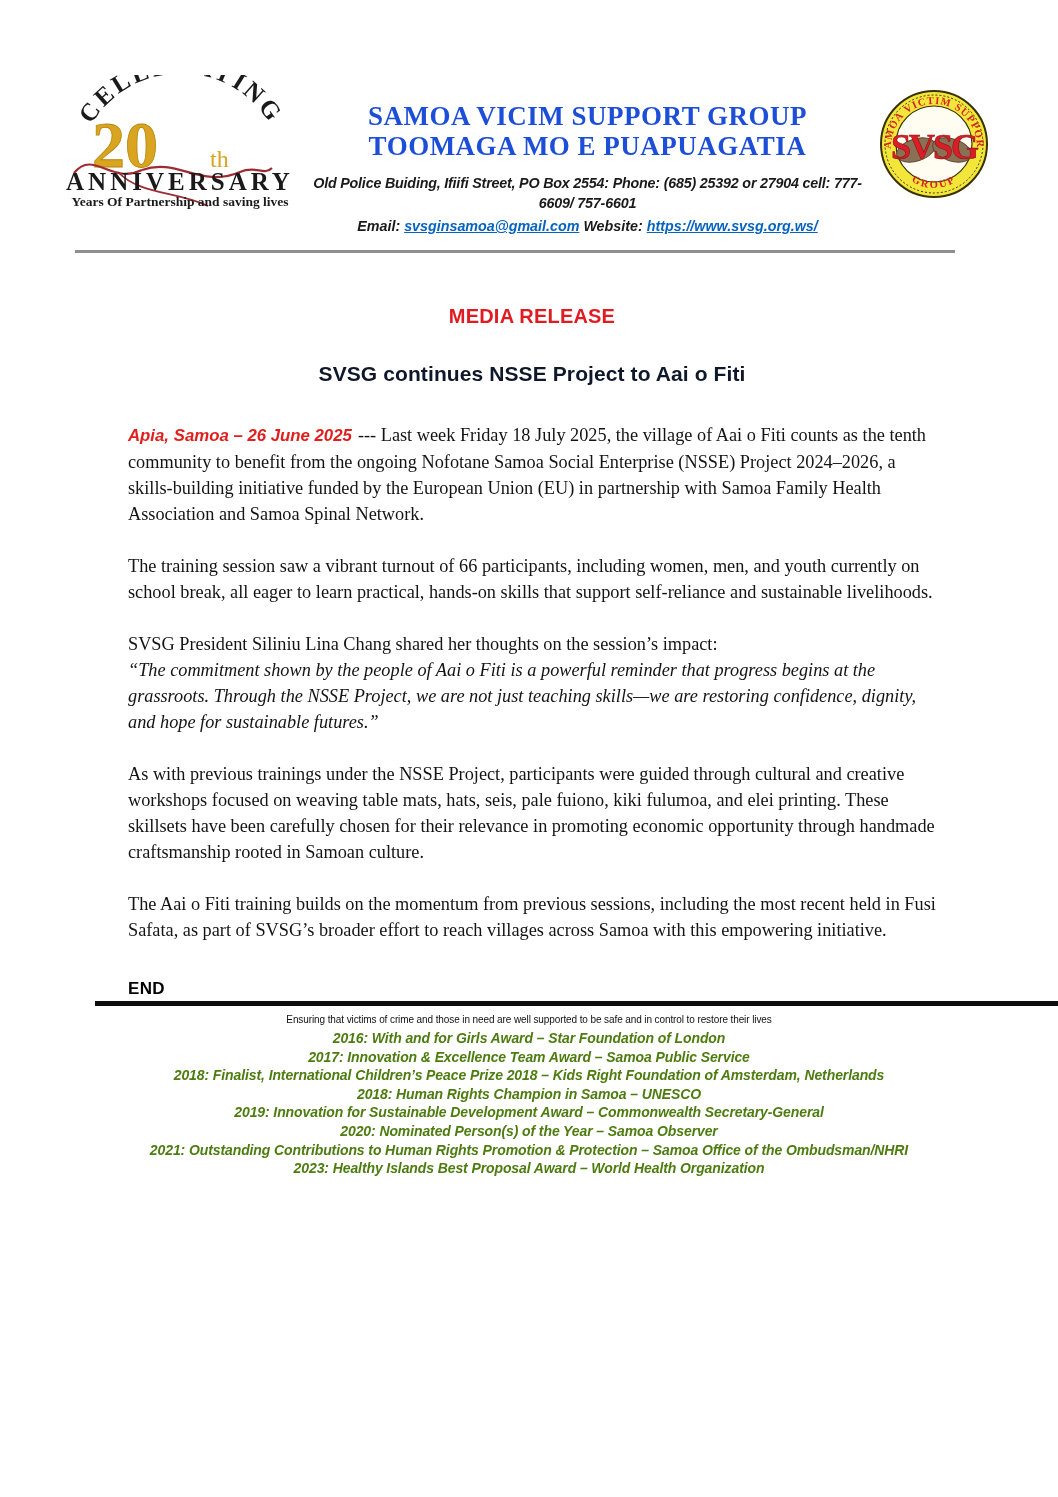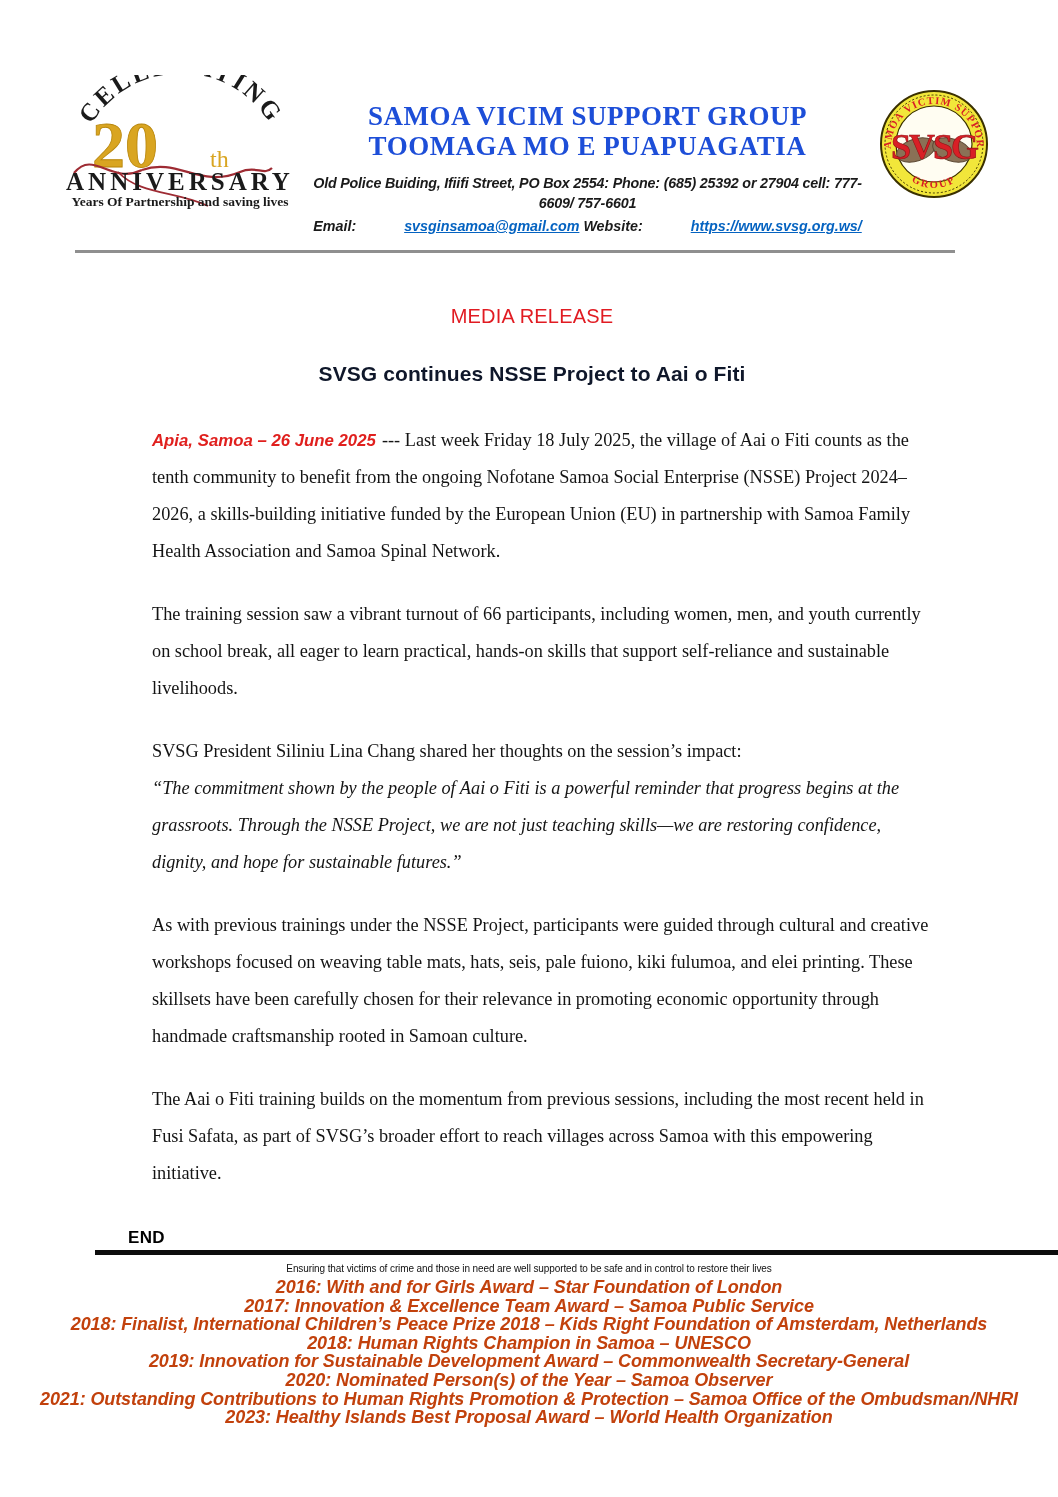--- a/index.html
+++ b/index.html
@@ -18,51 +18,51 @@
     font-weight:700; font-size:27px; line-height:30px; letter-spacing:0.5px; color:#1d4ed8;
   }
   .addr-line {
     margin-top:12px; font-style:italic; font-weight:700;
     font-size:14.3px; line-height:20px; color:#1a1a1a; letter-spacing:-0.2px;
   }
   .contact-line {
     margin-top:3px; font-style:italic; font-weight:700;
     font-size:14.3px; line-height:20px; color:#1a1a1a;
   }
-  .contact-line a { color:#0563c1; text-decoration:underline;margin-left:44px; }
+  .contact-line a { color:#0563c1; text-decoration:underline; }
   .seal-logo { width:112px; flex:none; margin-left:6px; }
   .rule { height:3px; background:#8f8f8f; margin:14px 103px 0 75px; }
   
   main { padding:0 122px 0 128px; }
   .kicker {
     margin-top:52px; text-align:center; color:#e11b22;
-    font-weight:400; font-size:20px; letter-spacing:0.2px;
+    font-weight:700; font-size:20px; letter-spacing:0.2px;
   }
   .headline {
     margin-top:34px; text-align:center; color:#0f172a;
     font-weight:700; font-size:21px; letter-spacing:0.1px;
   }
   .body-text p {
     font-family:"Liberation Serif","DejaVu Serif",serif;
-    font-size:18.3px; line-height:37px; color:#141414; margin-top:26px;margin-left:24px;
+    font-size:18.3px; line-height:26px; color:#141414; margin-top:26px;
   }
   .body-text p.first { margin-top:36px; }
   .dateline {
     font-family:"Liberation Sans","DejaVu Sans",sans-serif;
     font-style:italic; font-weight:700; font-size:16.8px; color:#e0201e; margin-right:6px;
   }
   .quote { display:block; font-style:italic; }
   .end-label { margin-top:36px; font-weight:700; font-size:17px; letter-spacing:0.3px; color:#000; }
   .thick-line { height:5px; background:#0d0d0d; margin:2px 0 0 95px; }
   
   footer { text-align:center; padding-top:4px; }
   .motto { font-size:10px; line-height:19px; color:#101010; letter-spacing:-0.1px; }
   .award {
-    font-style:italic; font-weight:700; font-size:18px; line-height:18.6px;
-    color:#c2410c; letter-spacing:-0.1px;
+    font-style:italic; font-weight:700; font-size:14px; line-height:18.6px;
+    color:#4d7c0f; letter-spacing:-0.1px;
   }
 </style>
 </head>
 <body>
 
 <div class="page">
 
   <header class="letterhead">
 
     <div class="anniv-logo">

